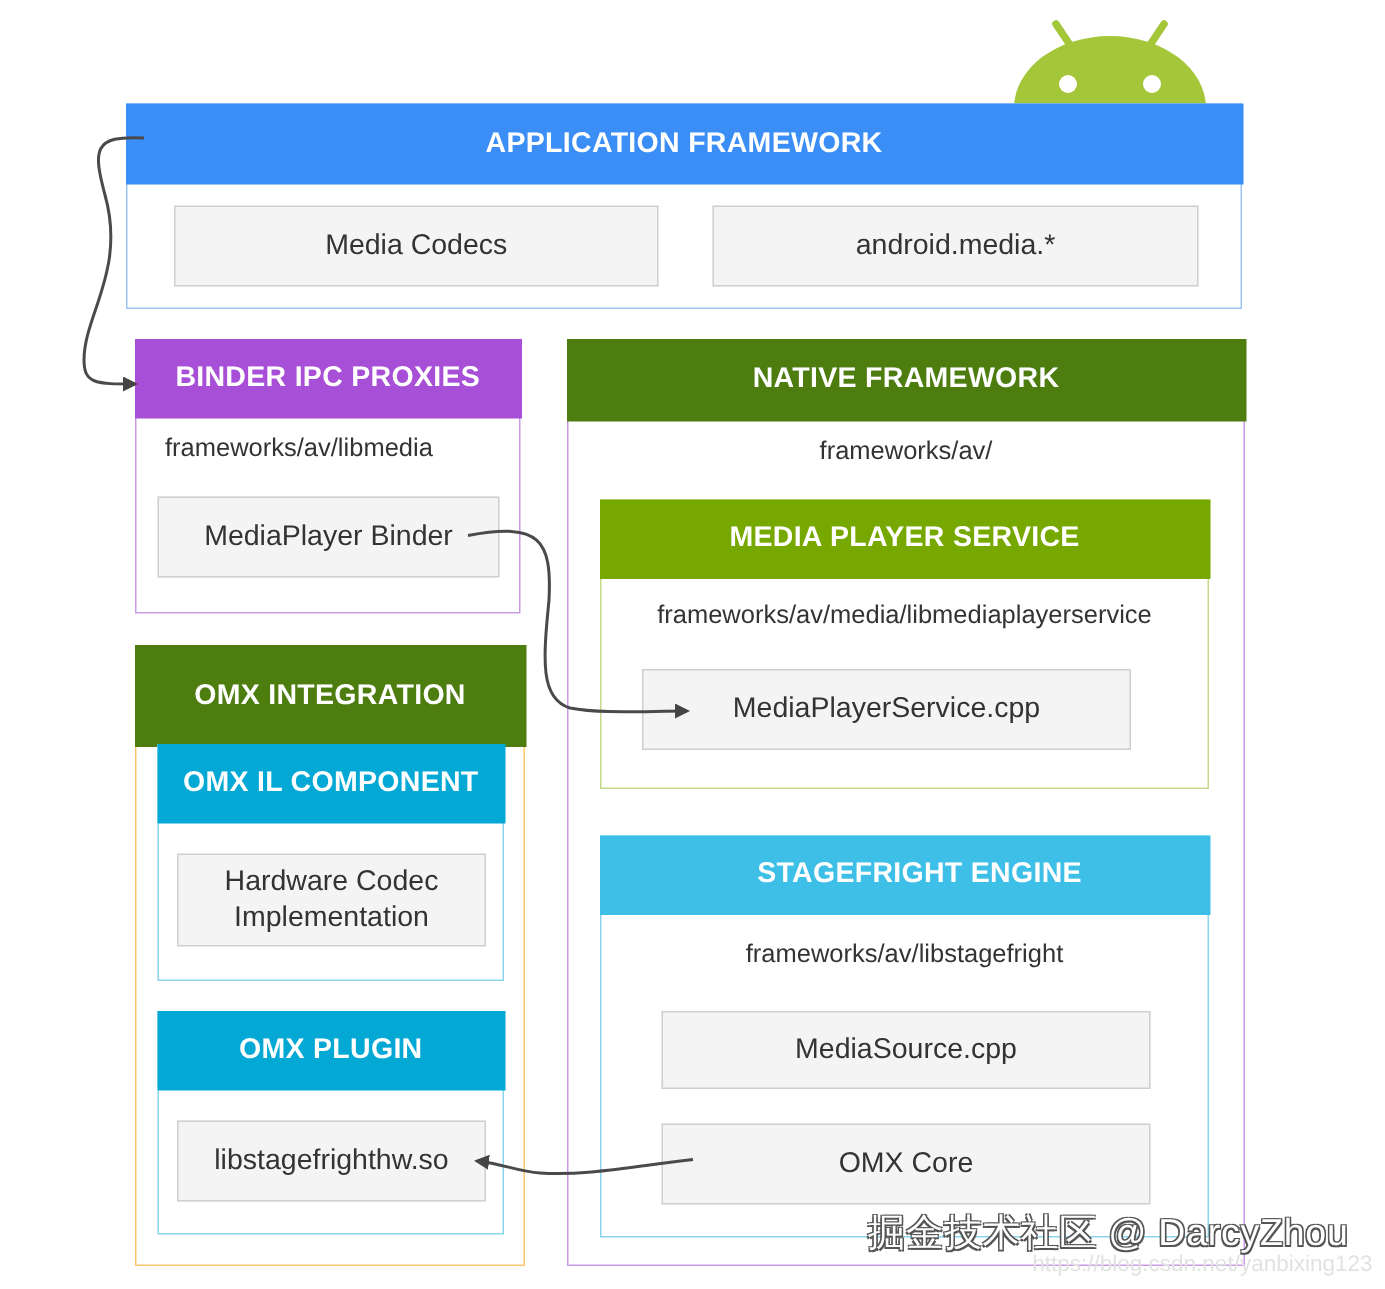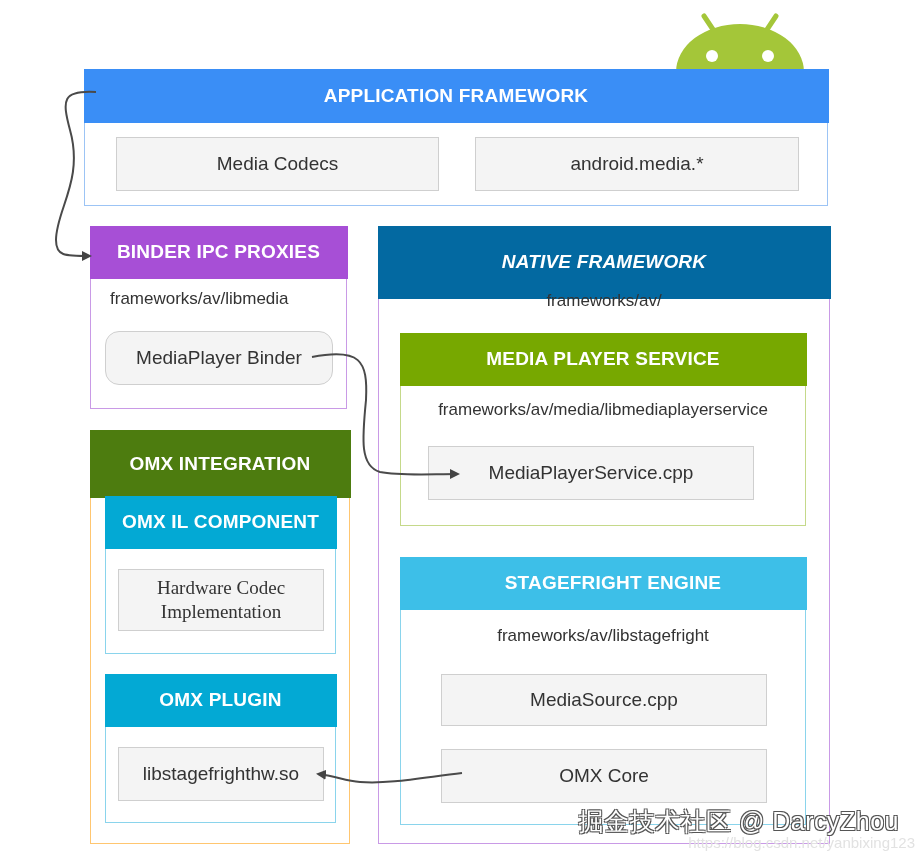--- a/index.html
+++ b/index.html
@@ -62,27 +62,27 @@
   </div>
 </div>
 
 <div class="abs panel" style="left:90px; top:226px; width:257px; height:183px; border:1.5px solid #c99ae6;">
   <div class="hdr" style="height:53px; background:#a74fd6; left:-1.5px; right:-1.5px; top:-1.5px;">
     <span>BINDER IPC PROXIES</span>
   </div>
   <div class="path" style="top:62px; text-align:left; left:19px;">
     <span>frameworks/av/libmedia</span>
   </div>
-  <div class="box" style="left:14px; top:104px; width:228px; height:54px;border-radius:14px;">
+  <div class="box" style="left:14px; top:104px; width:228px; height:54px;">
     <span>MediaPlayer Binder</span>
   </div>
 </div>
 
 <div class="abs panel" style="left:378px; top:226px; width:452px; height:618px; border:1.5px solid #c99ae6;">
-  <div class="hdr" style="height:73px; background:#0369a1; left:-1.5px; right:-1.5px; top:-1.5px;font-style:italic;">
+  <div class="hdr" style="height:55px; background:#4d7c0f; left:-1.5px; right:-1.5px; top:-1.5px;">
     <span>NATIVE FRAMEWORK</span>
   </div>
   <div class="path" style="top:64px;">
     <span>frameworks/av/</span>
   </div>
 
   <div class="abs panel" style="left:21px; top:106px; width:406px; height:193px; border:1.5px solid #c5d98a;">
     <div class="hdr" style="height:53px; background:#77a800; left:-1.5px; right:-1.5px; top:-1.5px;">
       <span>MEDIA PLAYER SERVICE</span>
     </div>
@@ -112,21 +112,21 @@
 
 <div class="abs panel" style="left:90px; top:430px; width:260px; height:414px; border:1.5px solid #ffc670;">
   <div class="hdr" style="height:68px; background:#4d7c0f; left:-1.5px; right:-1.5px; top:-1.5px;">
     <span>OMX INTEGRATION</span>
   </div>
 
   <div class="abs panel" style="left:14px; top:65px; width:231px; height:158px; border:1.5px solid #8ad4ec;">
     <div class="hdr" style="height:53px; background:#03a9d4; left:-1.5px; right:-1.5px; top:-1.5px;">
       <span>OMX IL COMPONENT</span>
     </div>
-    <div class="box" style="left:12px; top:72px; width:206px; height:62px; padding:0 20px;font-family:Liberation Serif, serif;">
+    <div class="box" style="left:12px; top:72px; width:206px; height:62px; padding:0 20px;">
       <span>Hardware Codec Implementation</span>
     </div>
   </div>
 
   <div class="abs panel" style="left:14px; top:243px; width:231px; height:149px; border:1.5px solid #8ad4ec;">
     <div class="hdr" style="height:53px; background:#03a9d4; left:-1.5px; right:-1.5px; top:-1.5px;text-align:center;">
       <span>OMX PLUGIN</span>
     </div>
     <div class="box" style="left:12px; top:72px; width:206px; height:54px;">
       <span>libstagefrighthw.so</span>

